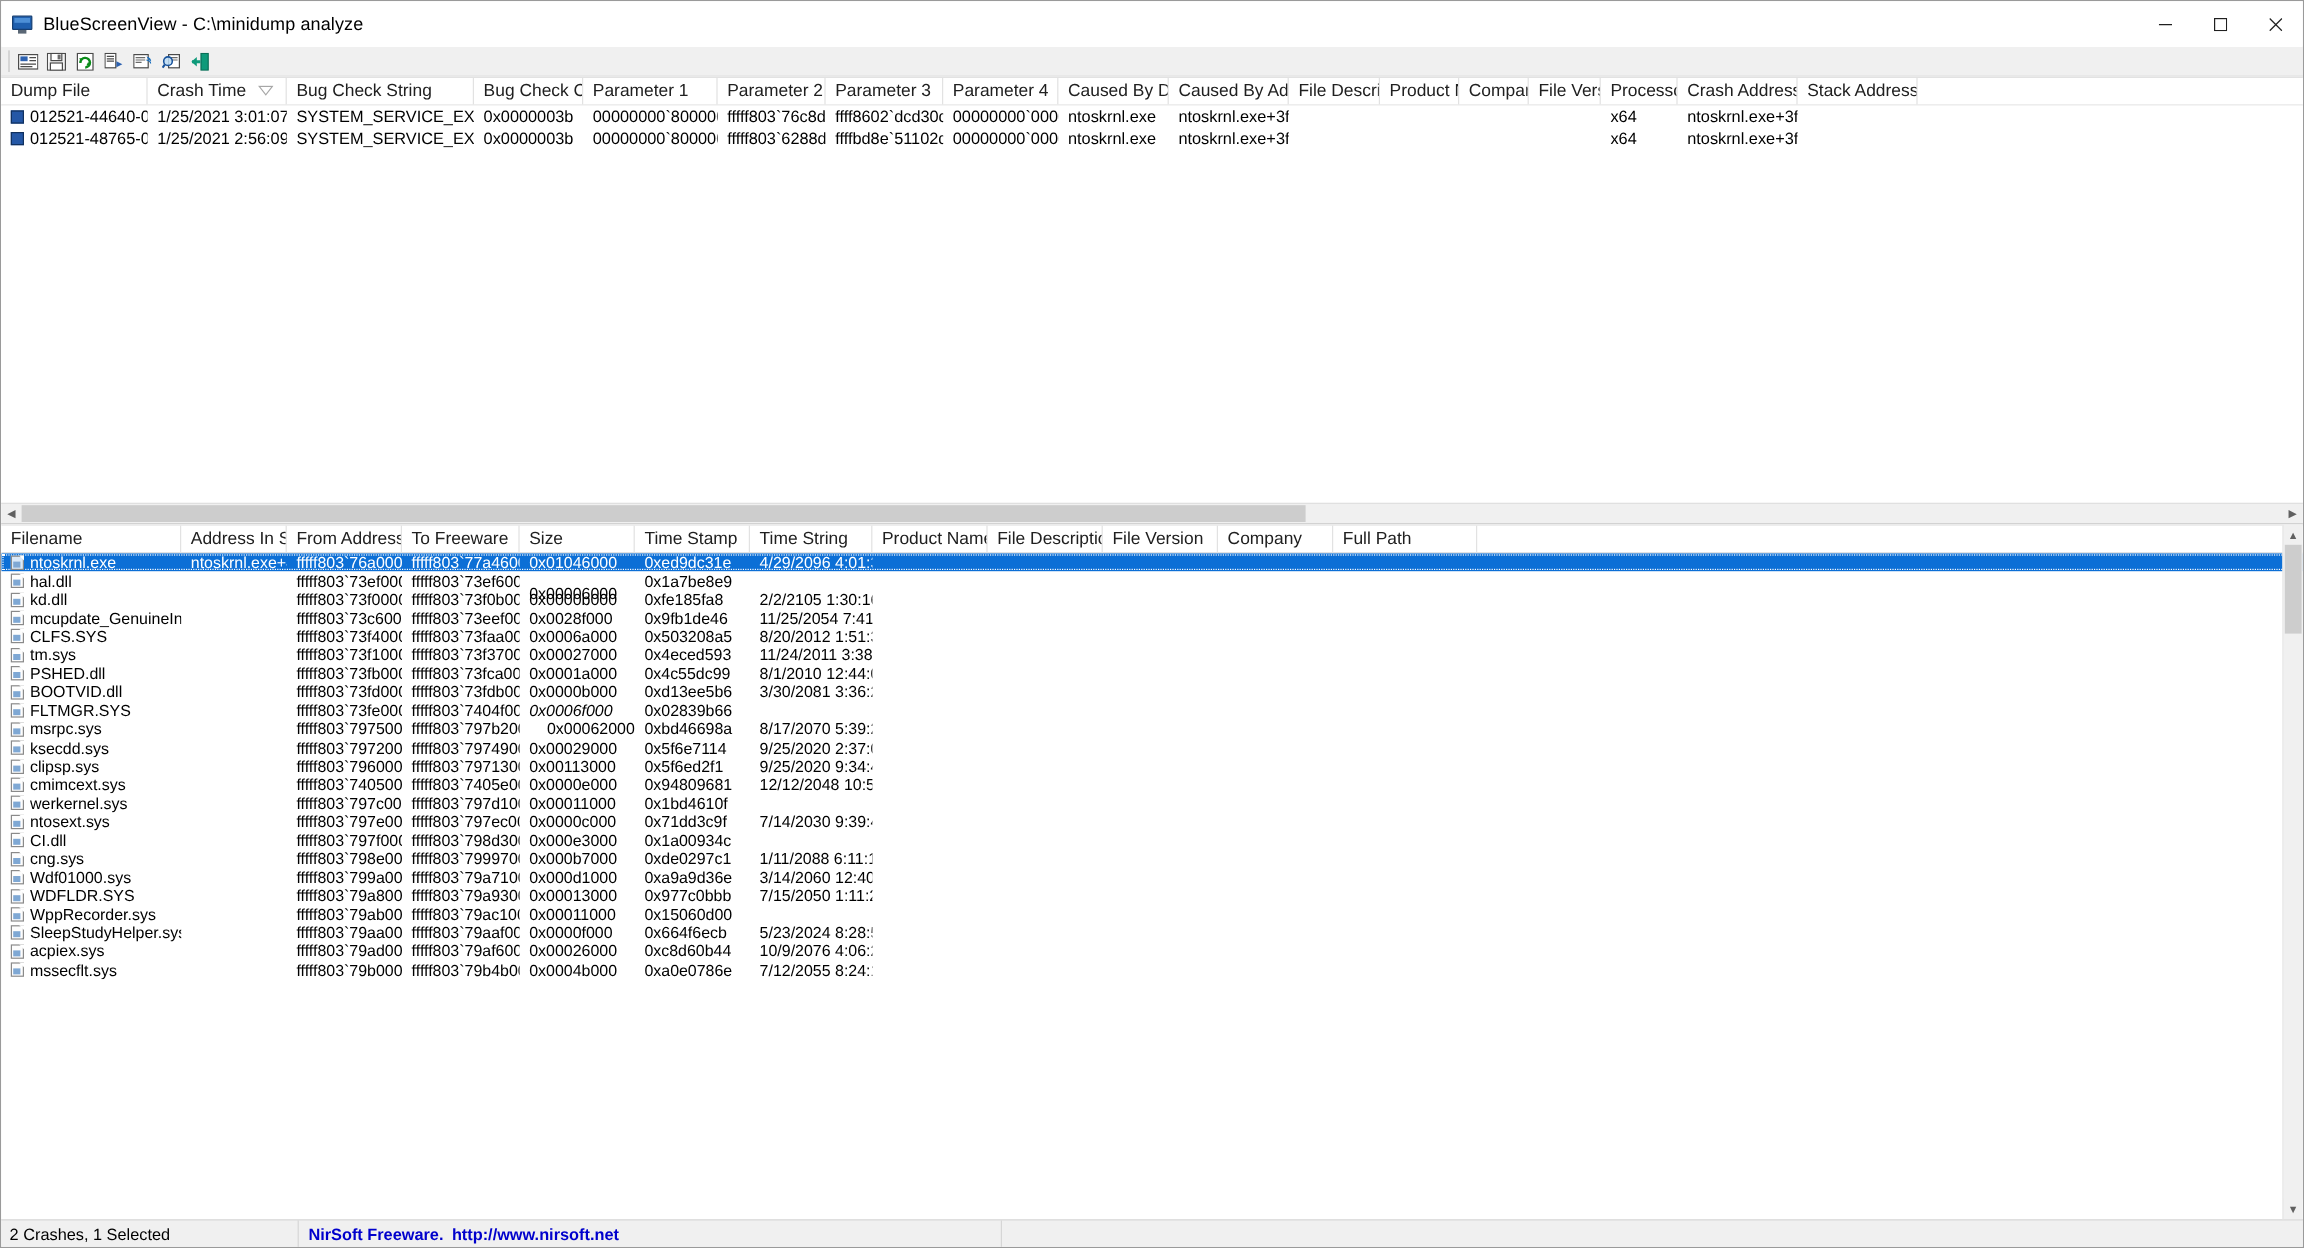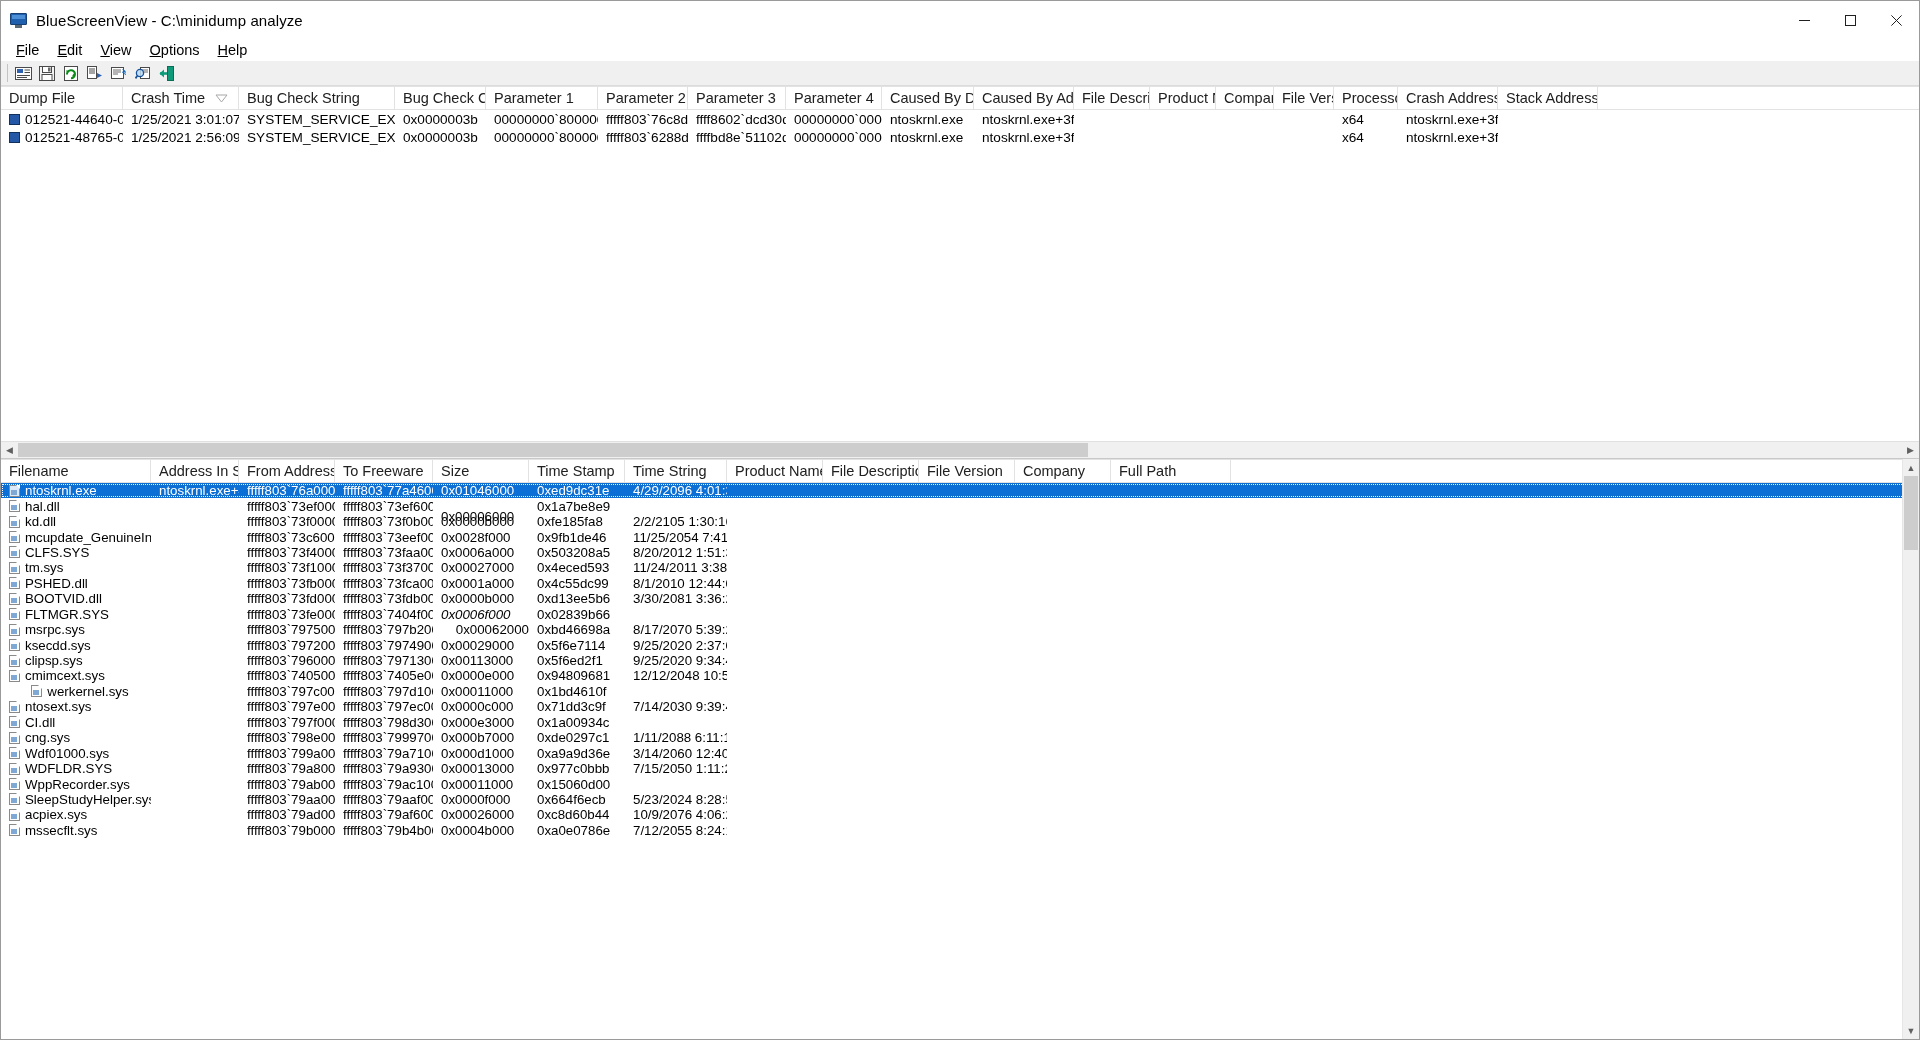--- a/index.html
+++ b/index.html
@@ -125,27 +125,20 @@
       </div>
       <div class="win-btn close">
         <svg width="11" height="11" viewBox="0 0 11 11">
             <line x1="0.4" y1="0.4" x2="10.6" y2="10.6" stroke="#202020" stroke-width="1"></line>
             <line x1="10.6" y1="0.4" x2="0.4" y2="10.6" stroke="#202020" stroke-width="1"></line>
           </svg>
       </div>
     </div>
   </div>
 
-  <div class="menubar">
-    <div class="menu-item"><u>F</u><span>ile</span></div>
-    <div class="menu-item"><u>E</u><span>dit</span></div>
-    <div class="menu-item"><u>V</u><span>iew</span></div>
-    <div class="menu-item"><u>O</u><span>ptions</span></div>
-    <div class="menu-item"><u>H</u><span>elp</span></div>
-  </div>
 
   <div class="toolbar">
     <div class="tb-sep"></div>
     <div class="tb-btn">
       <svg width="17" height="15" viewBox="0 0 17 15">
         <rect x="0.5" y="1.5" width="16" height="12" fill="#ffffff" stroke="#4a4a4a"></rect>
         <rect x="2" y="3" width="6" height="4" fill="#2e62b0"></rect>
         <line x1="9.5" y1="4" x2="15" y2="4" stroke="#4a4a4a"></line>
         <line x1="9.5" y1="6.5" x2="15" y2="6.5" stroke="#4a4a4a"></line>
         <line x1="2" y1="9.5" x2="15" y2="9.5" stroke="#4a4a4a"></line>
@@ -598,21 +591,21 @@
           <div class="dcell" style="width: 96px;">0x0000e000</div>
           <div class="dcell" style="width: 96px;">0x94809681</div>
           <div class="dcell" style="width: 102px;">12/12/2048 10:51:4...</div>
           <div class="dcell" style="width: 96px;"></div>
           <div class="dcell" style="width: 96px;"></div>
           <div class="dcell" style="width: 96px;"></div>
           <div class="dcell" style="width: 96px;"></div>
           <div class="dcell" style="width: 120px;"></div>
         </div>
         <div class="drv-row">
-          <div class="dcell cell-flex" style="width: 150px; justify-content: center;">
+          <div class="dcell cell-flex" style="width: 150px;">
             <span class="file-icon">
               <span class="dots"></span>
             </span>
             <span>werkernel.sys</span>
           </div>
           <div class="dcell" style="width: 88px;"></div>
           <div class="dcell" style="width: 96px;">fffff803`797c0000</div>
           <div class="dcell" style="width: 98px;">fffff803`797d1000</div>
           <div class="dcell" style="width: 96px;">0x00011000</div>
           <div class="dcell" style="width: 96px;">0x1bd4610f</div>
@@ -797,14 +790,22 @@
       </div>
     <div class="vscroll">
       <div class="vs-arrow">▲</div>
       <div class="vs-track">
         <div class="vs-thumb"></div>
       </div>
       <div class="vs-arrow">▼</div>
     </div>
   </div>
 
+  <div class="statusbar">
+    <div class="sb-panel" style="width:248px">2 Crashes, 1 Selected</div>
+    <div class="sb-panel sb-link" style="width:586px;padding-left:8px;gap:7px;">
+      <span>NirSoft Freeware.</span>
+      <span>http://www.nirsoft.net</span>
+    </div>
+    <div class="sb-panel" style="flex:1;border-right:none;"></div>
+  </div>
 
 </div>
 
 </body></html>

